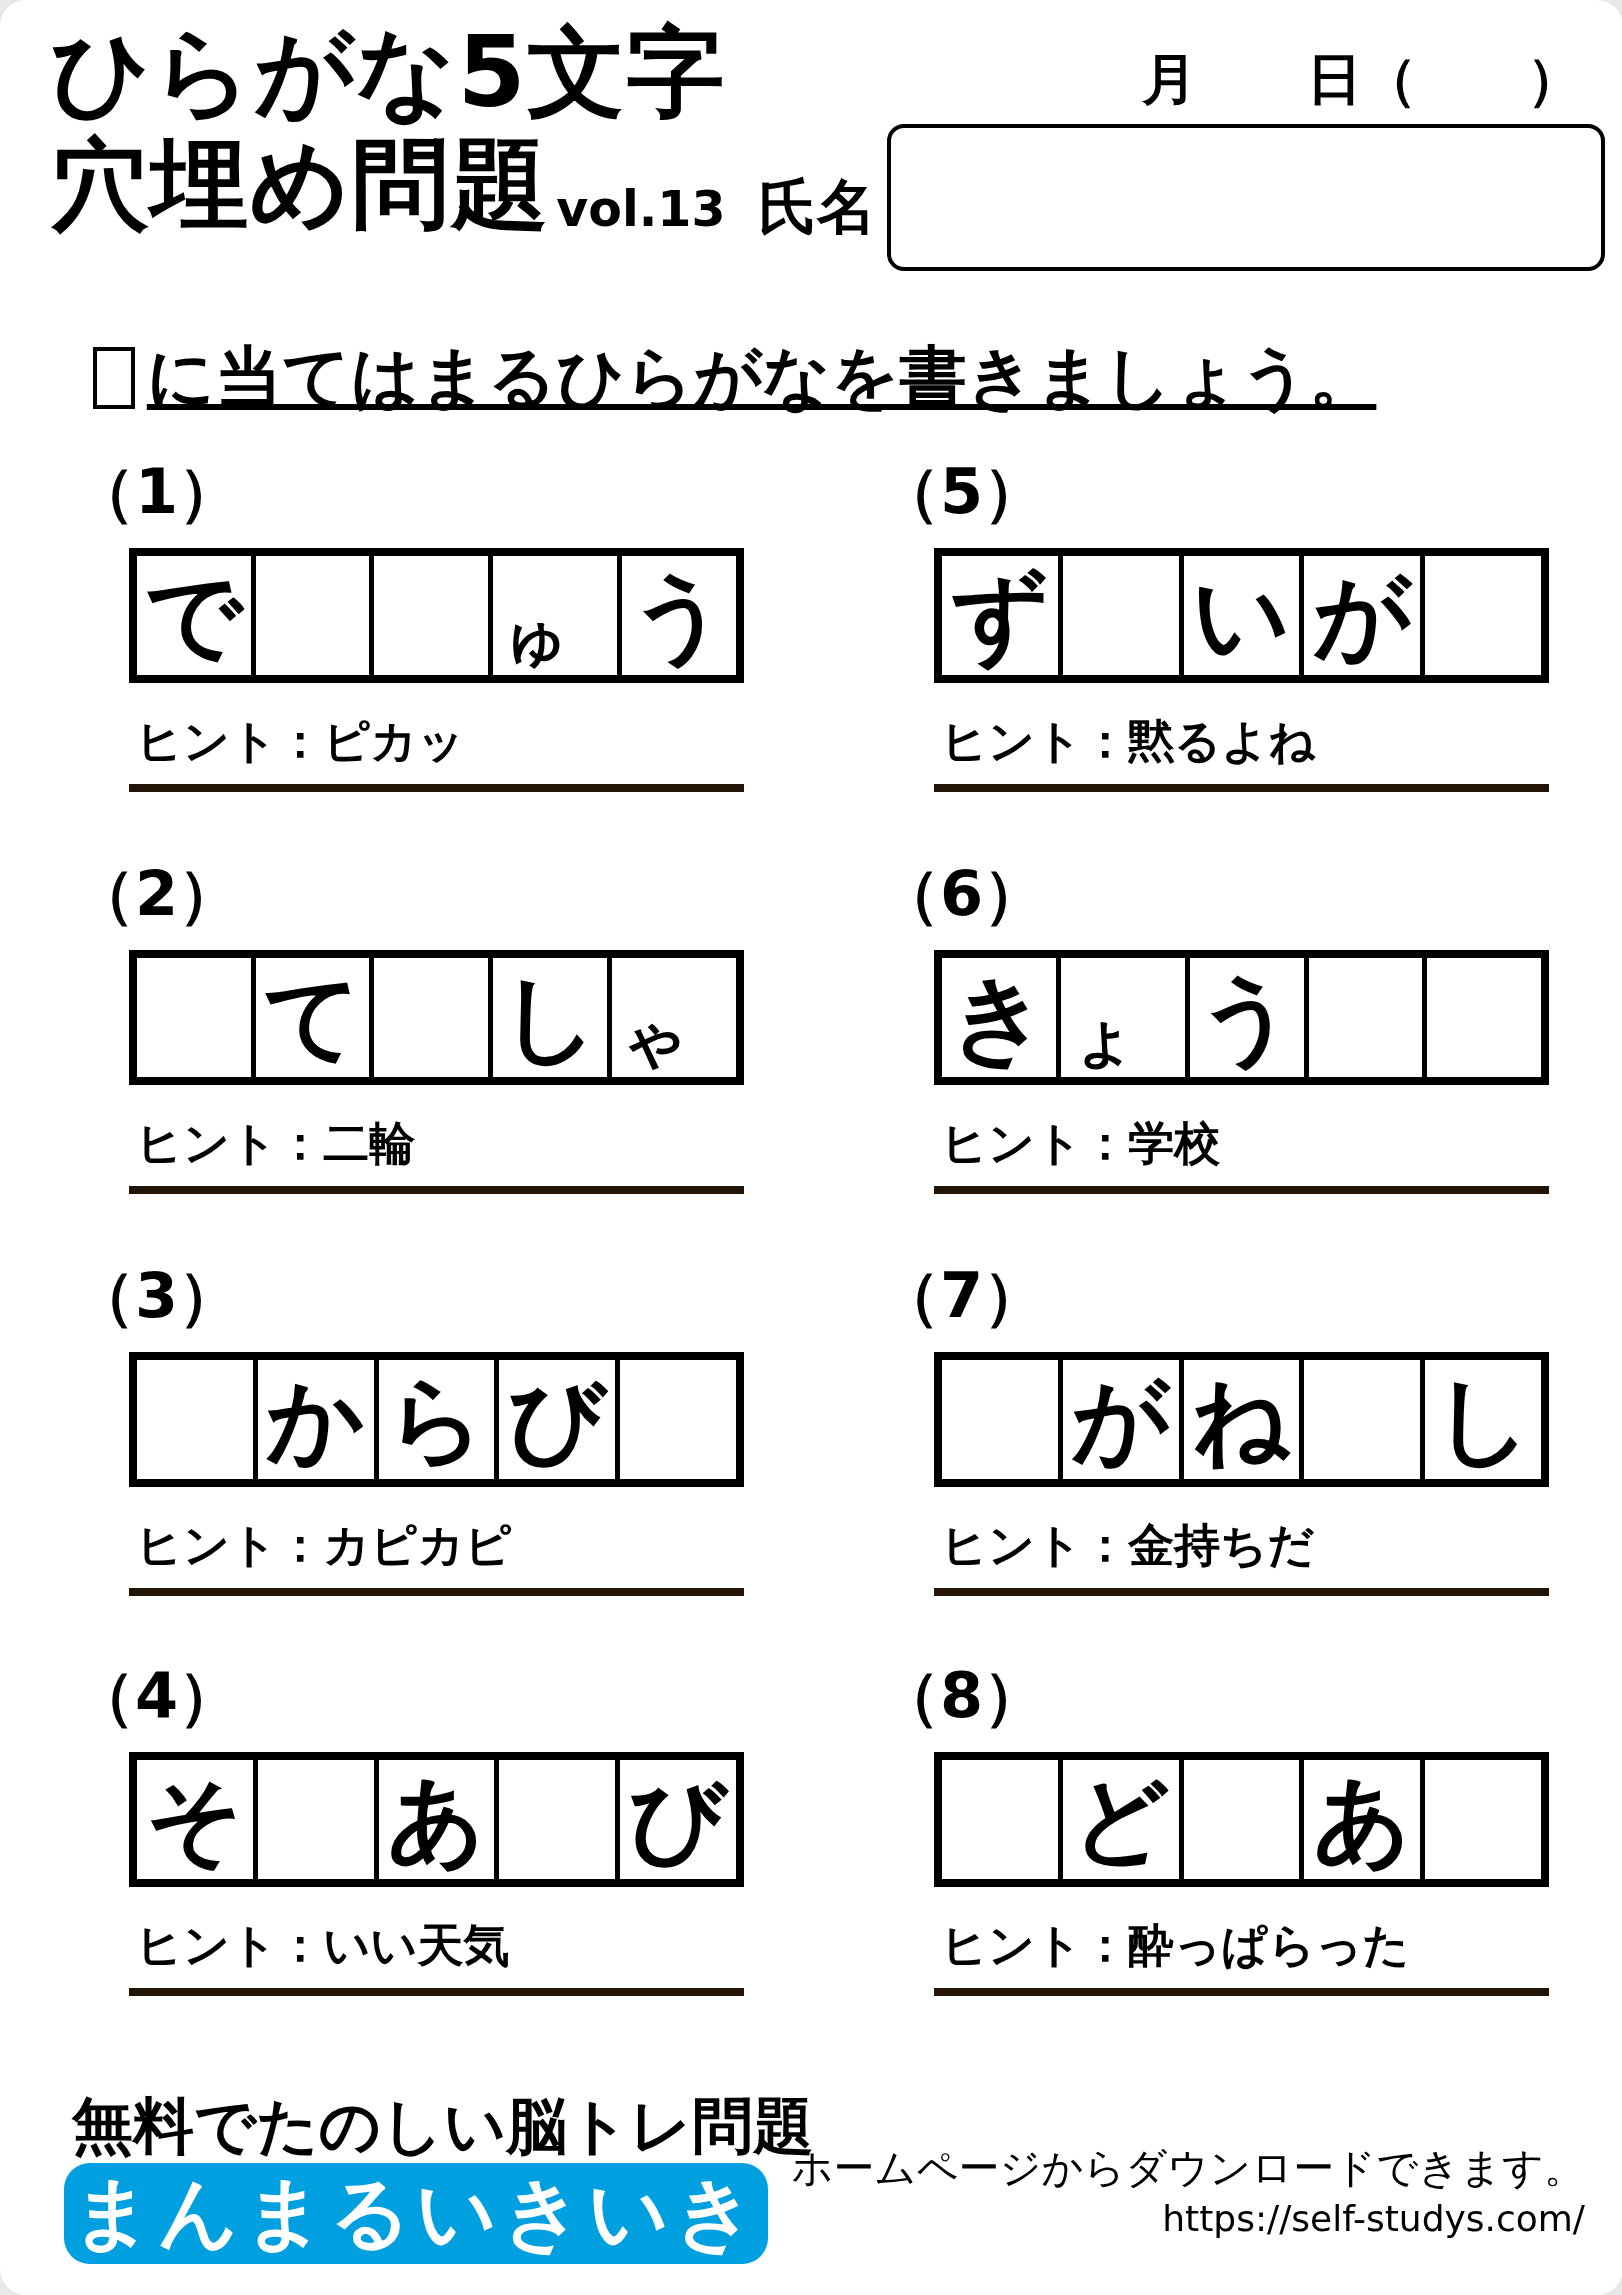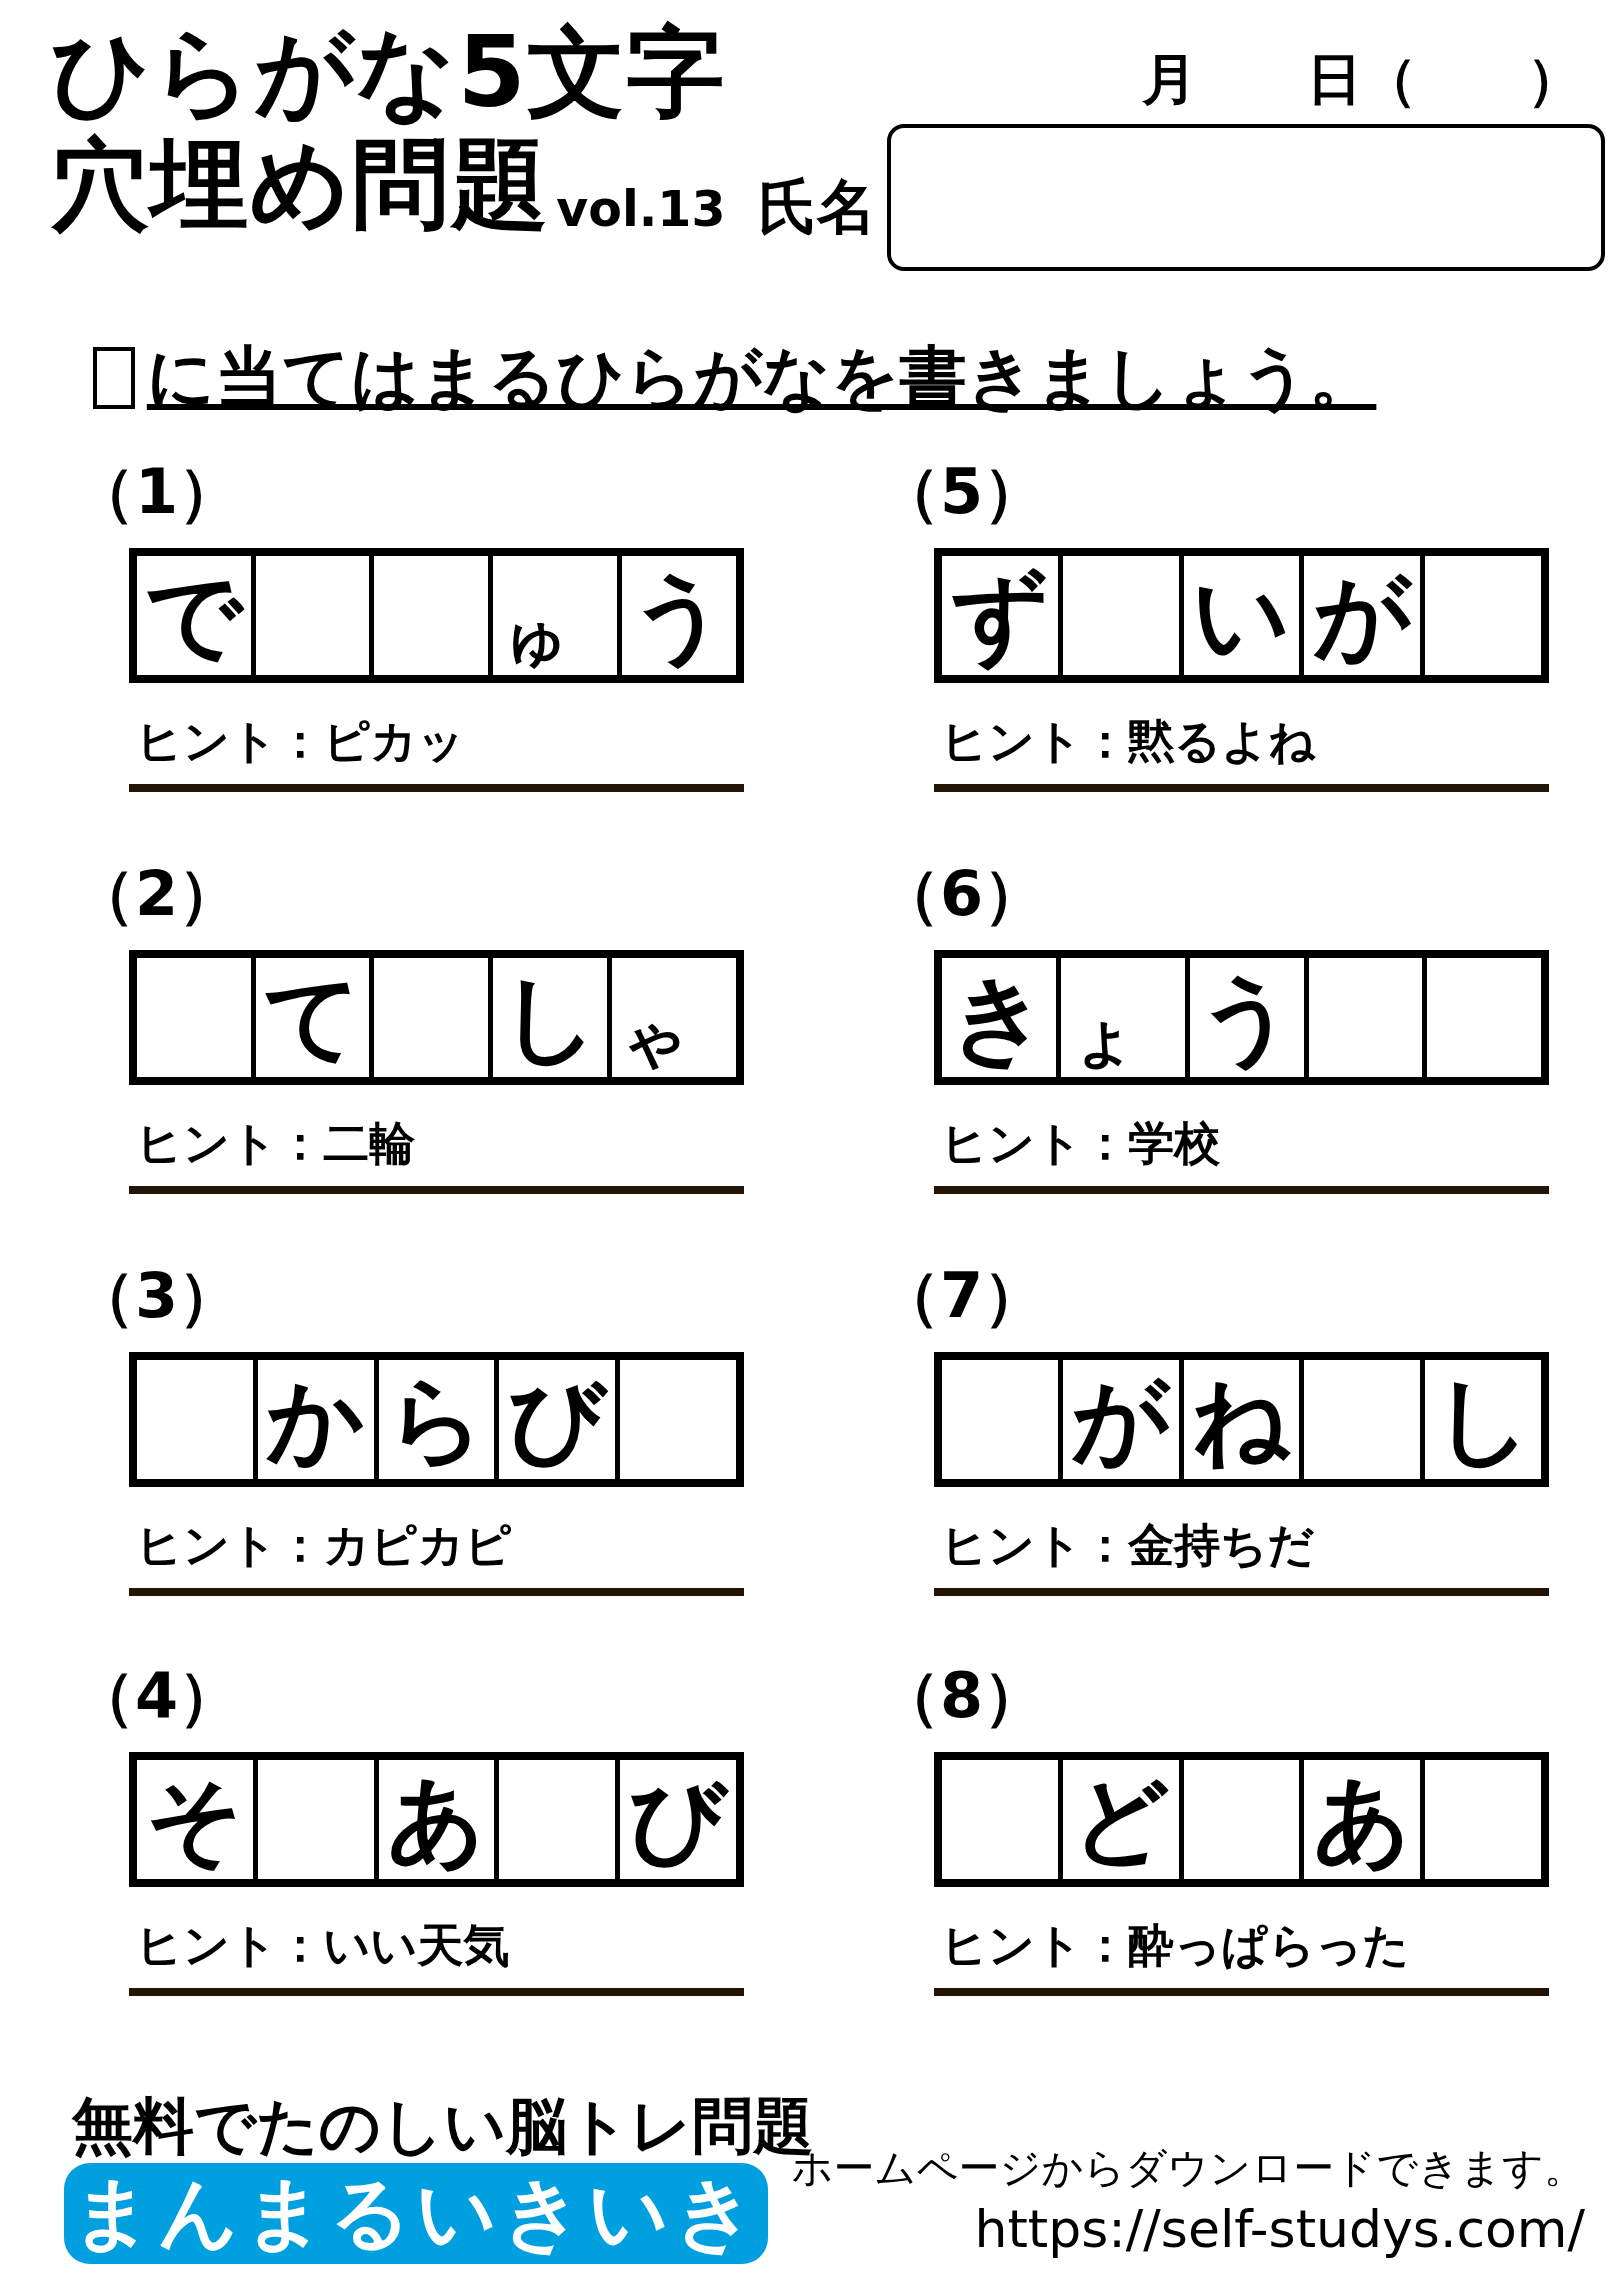--- a/index.html
+++ b/index.html
@@ -1,18 +1,18 @@
 <!DOCTYPE html>
 <html lang="ja" style="font-size:10.5px"><head>
 <meta charset="utf-8">
 <style>
   html,body{margin:0;padding:0;background:#e8e8e8;}
   .page{
     position:relative;width:1623px;height:2295px;background:#ffffff;
-    font-family:"DejaVu Sans",sans-serif;color:#000;overflow:hidden;
+    font-family:"DejaVu Sans",sans-serif;color:#000;overflow:hidden;border-radius:26px;
   }
   
   .title{
     position:absolute;left:51px;top:17px;font-size:98px;font-weight:bold;
     line-height:1.14;white-space:nowrap;letter-spacing:1.3px;
   }
   .vol{font-size:49px;font-weight:bold;margin-left:6.5px;vertical-align:-7.9px;letter-spacing:0;}
   .date-line{
     position:absolute;top:43px;right:41px;font-size:55px;font-weight:bold;white-space:nowrap;
   }
@@ -58,21 +58,21 @@
     position:absolute;left:72px;top:2086px;font-size:61px;font-weight:bold;
     font-family:"DejaVu Serif",serif;white-space:nowrap;text-align:right;
   }
   .footer-badge{
     position:absolute;left:64px;top:2163px;width:704px;height:101px;border-radius:26px;
     display:flex;align-items:center;justify-content:center;
     color:#fff;font-size:79px;font-weight:bold;letter-spacing:5.2px;background:#009fdf;
   }
   .footer-right{position:absolute;right:38px;top:2141px;text-align:right;line-height:1.32;}
   .dl-note{font-size:41px;}
-  .dl-url{font-size:52px;}
+  .dl-url{font-size:36px;}
 </style>
 </head>
 <body>
 
 <div class="page">
 
   <div class="title">
     <div>ひらがな5文字</div>
     <div><span>穴埋め問題</span><span class="vol">vol.13</span></div>
   </div>

